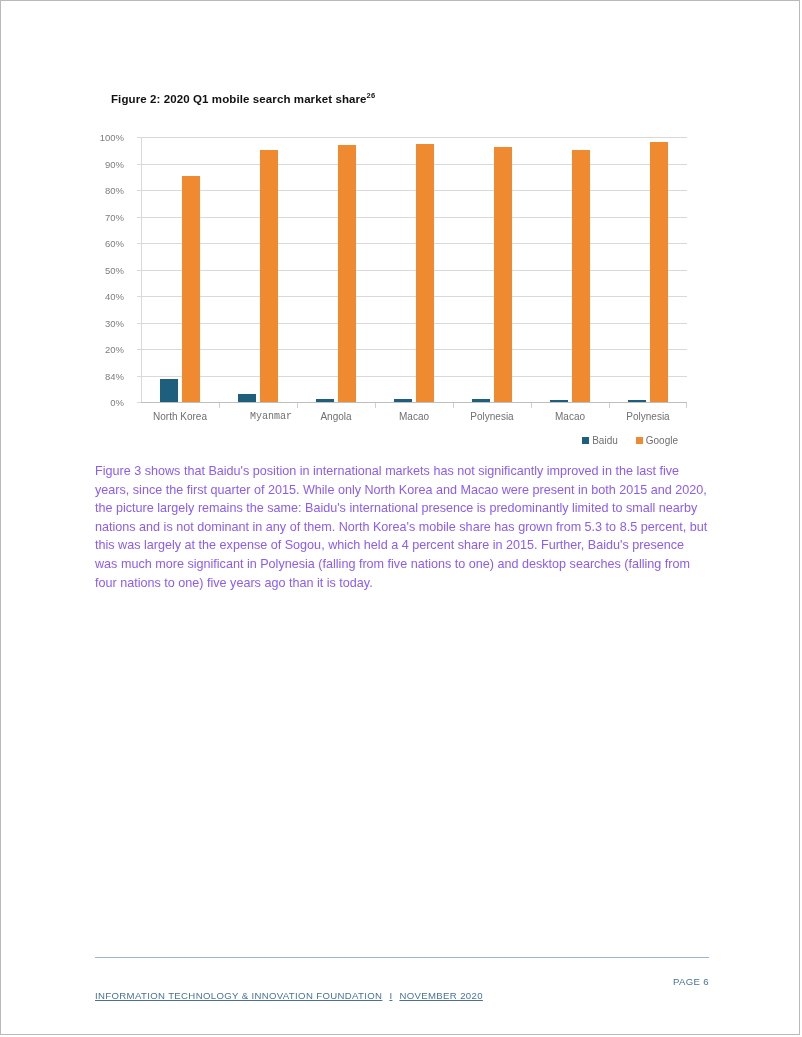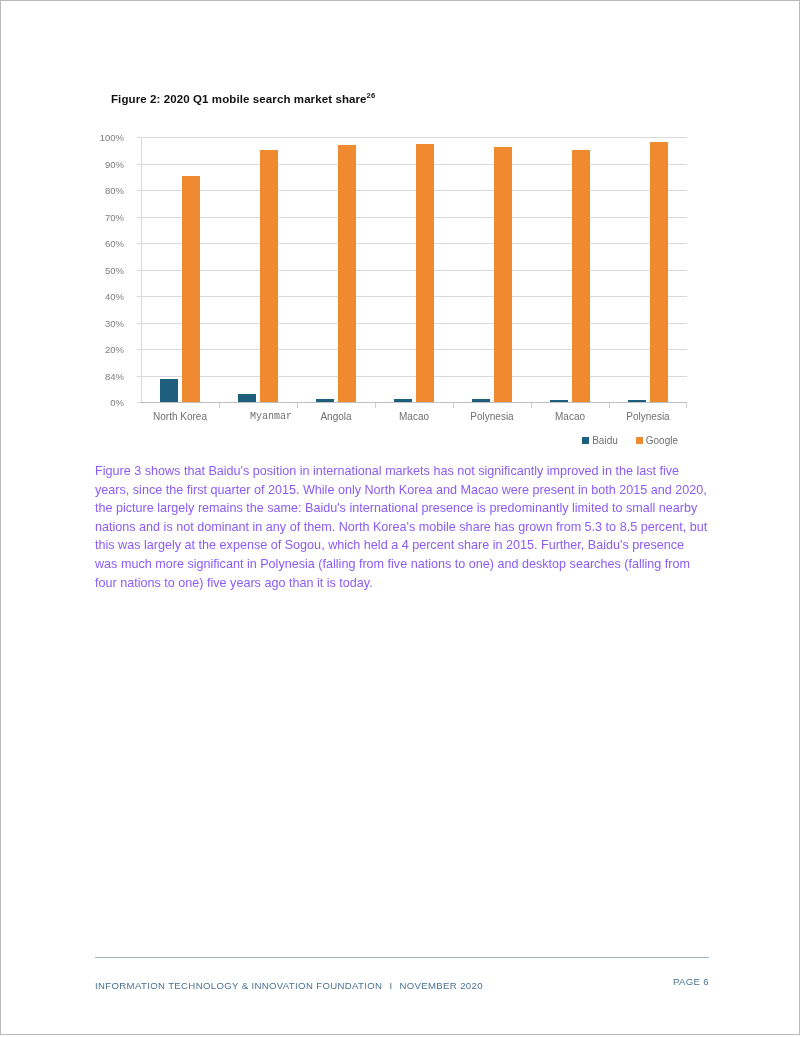--- a/index.html
+++ b/index.html
@@ -89,21 +89,21 @@
 
   
   .footer-rule{
     position:absolute;left:94px;top:956px;width:614px;height:1px;
     background:#9fb6c9;
   }
   .footer{
     position:absolute;left:94px;top:975px;width:614px;
     font-size:9.6px;color:#4a7296;letter-spacing:.35px;
   }
-  .footer-left{position:absolute;left:0;top:4px;white-space:nowrap;}
+  .footer-left{position:absolute;left:0;top:14px;white-space:nowrap;text-decoration:underline;}
   .footer-sep{margin:0 7px;}
   .footer-right{position:absolute;right:0;top:0;white-space:nowrap;}
 </style>
 </head>
 <body>
 
 <div class="page">
 
   <div class="fig-caption"><span>Figure 2: 2020 Q1 mobile search market share</span><sup>26</sup></div>
 

